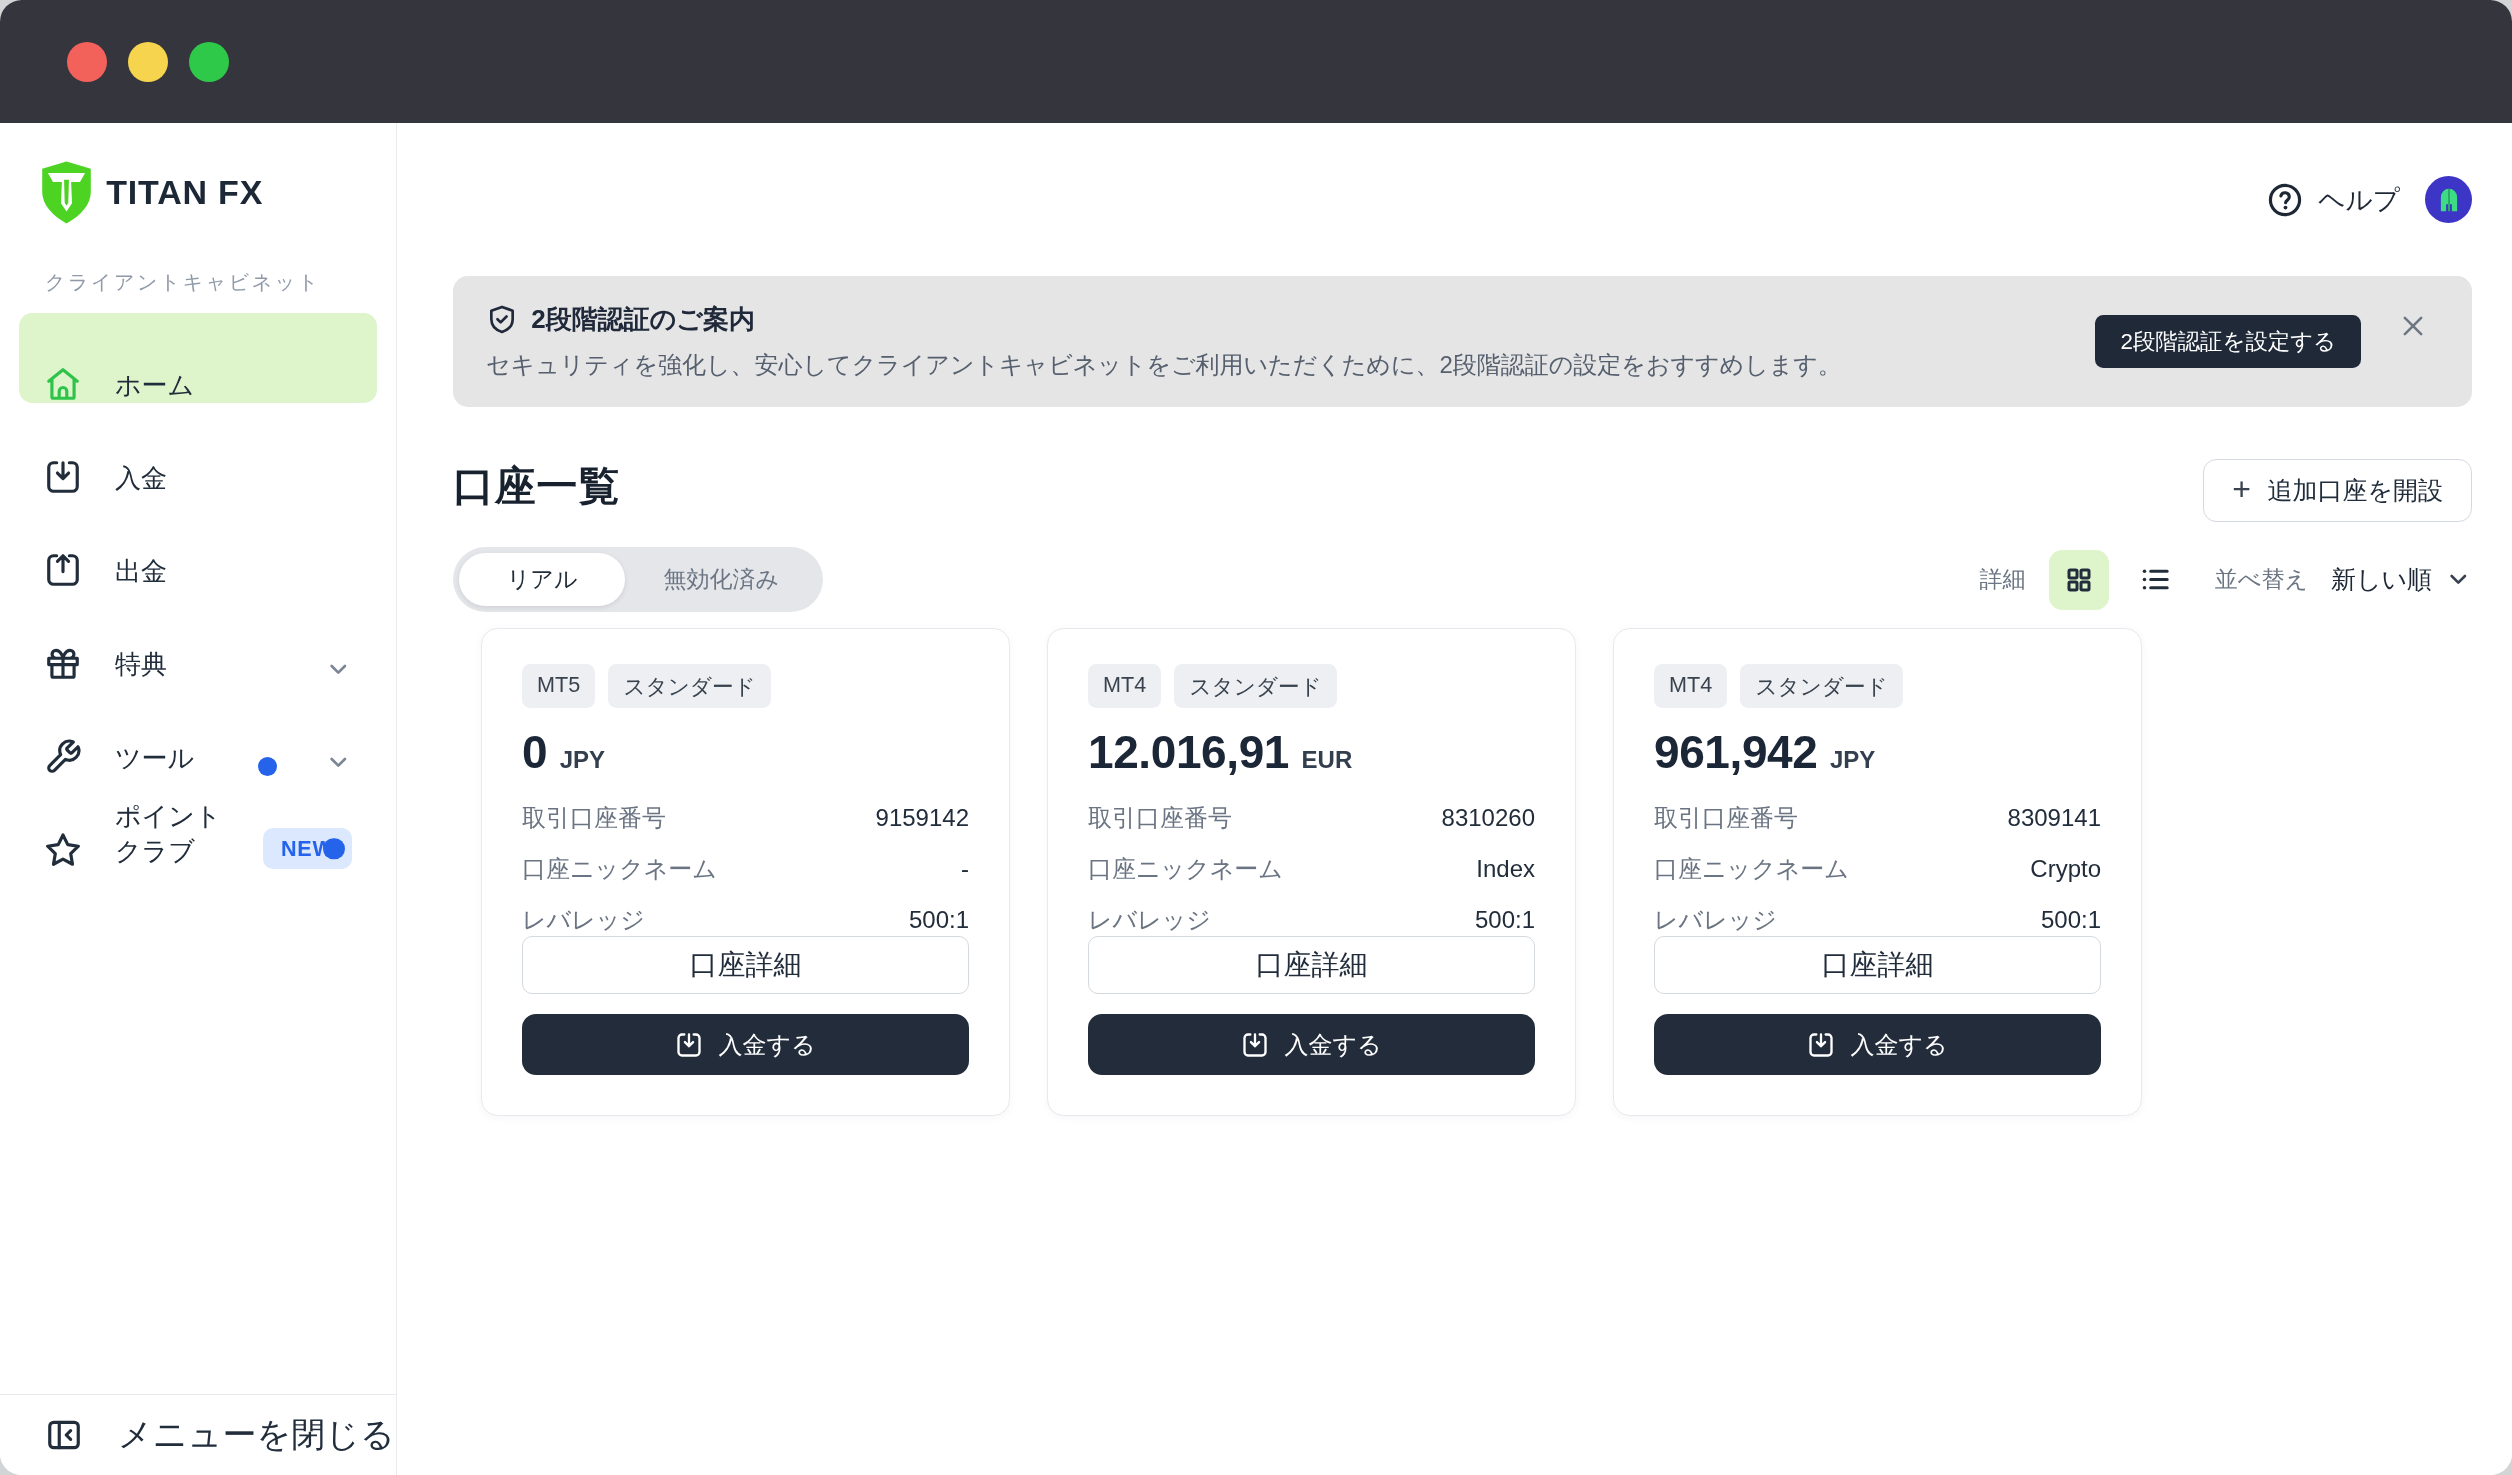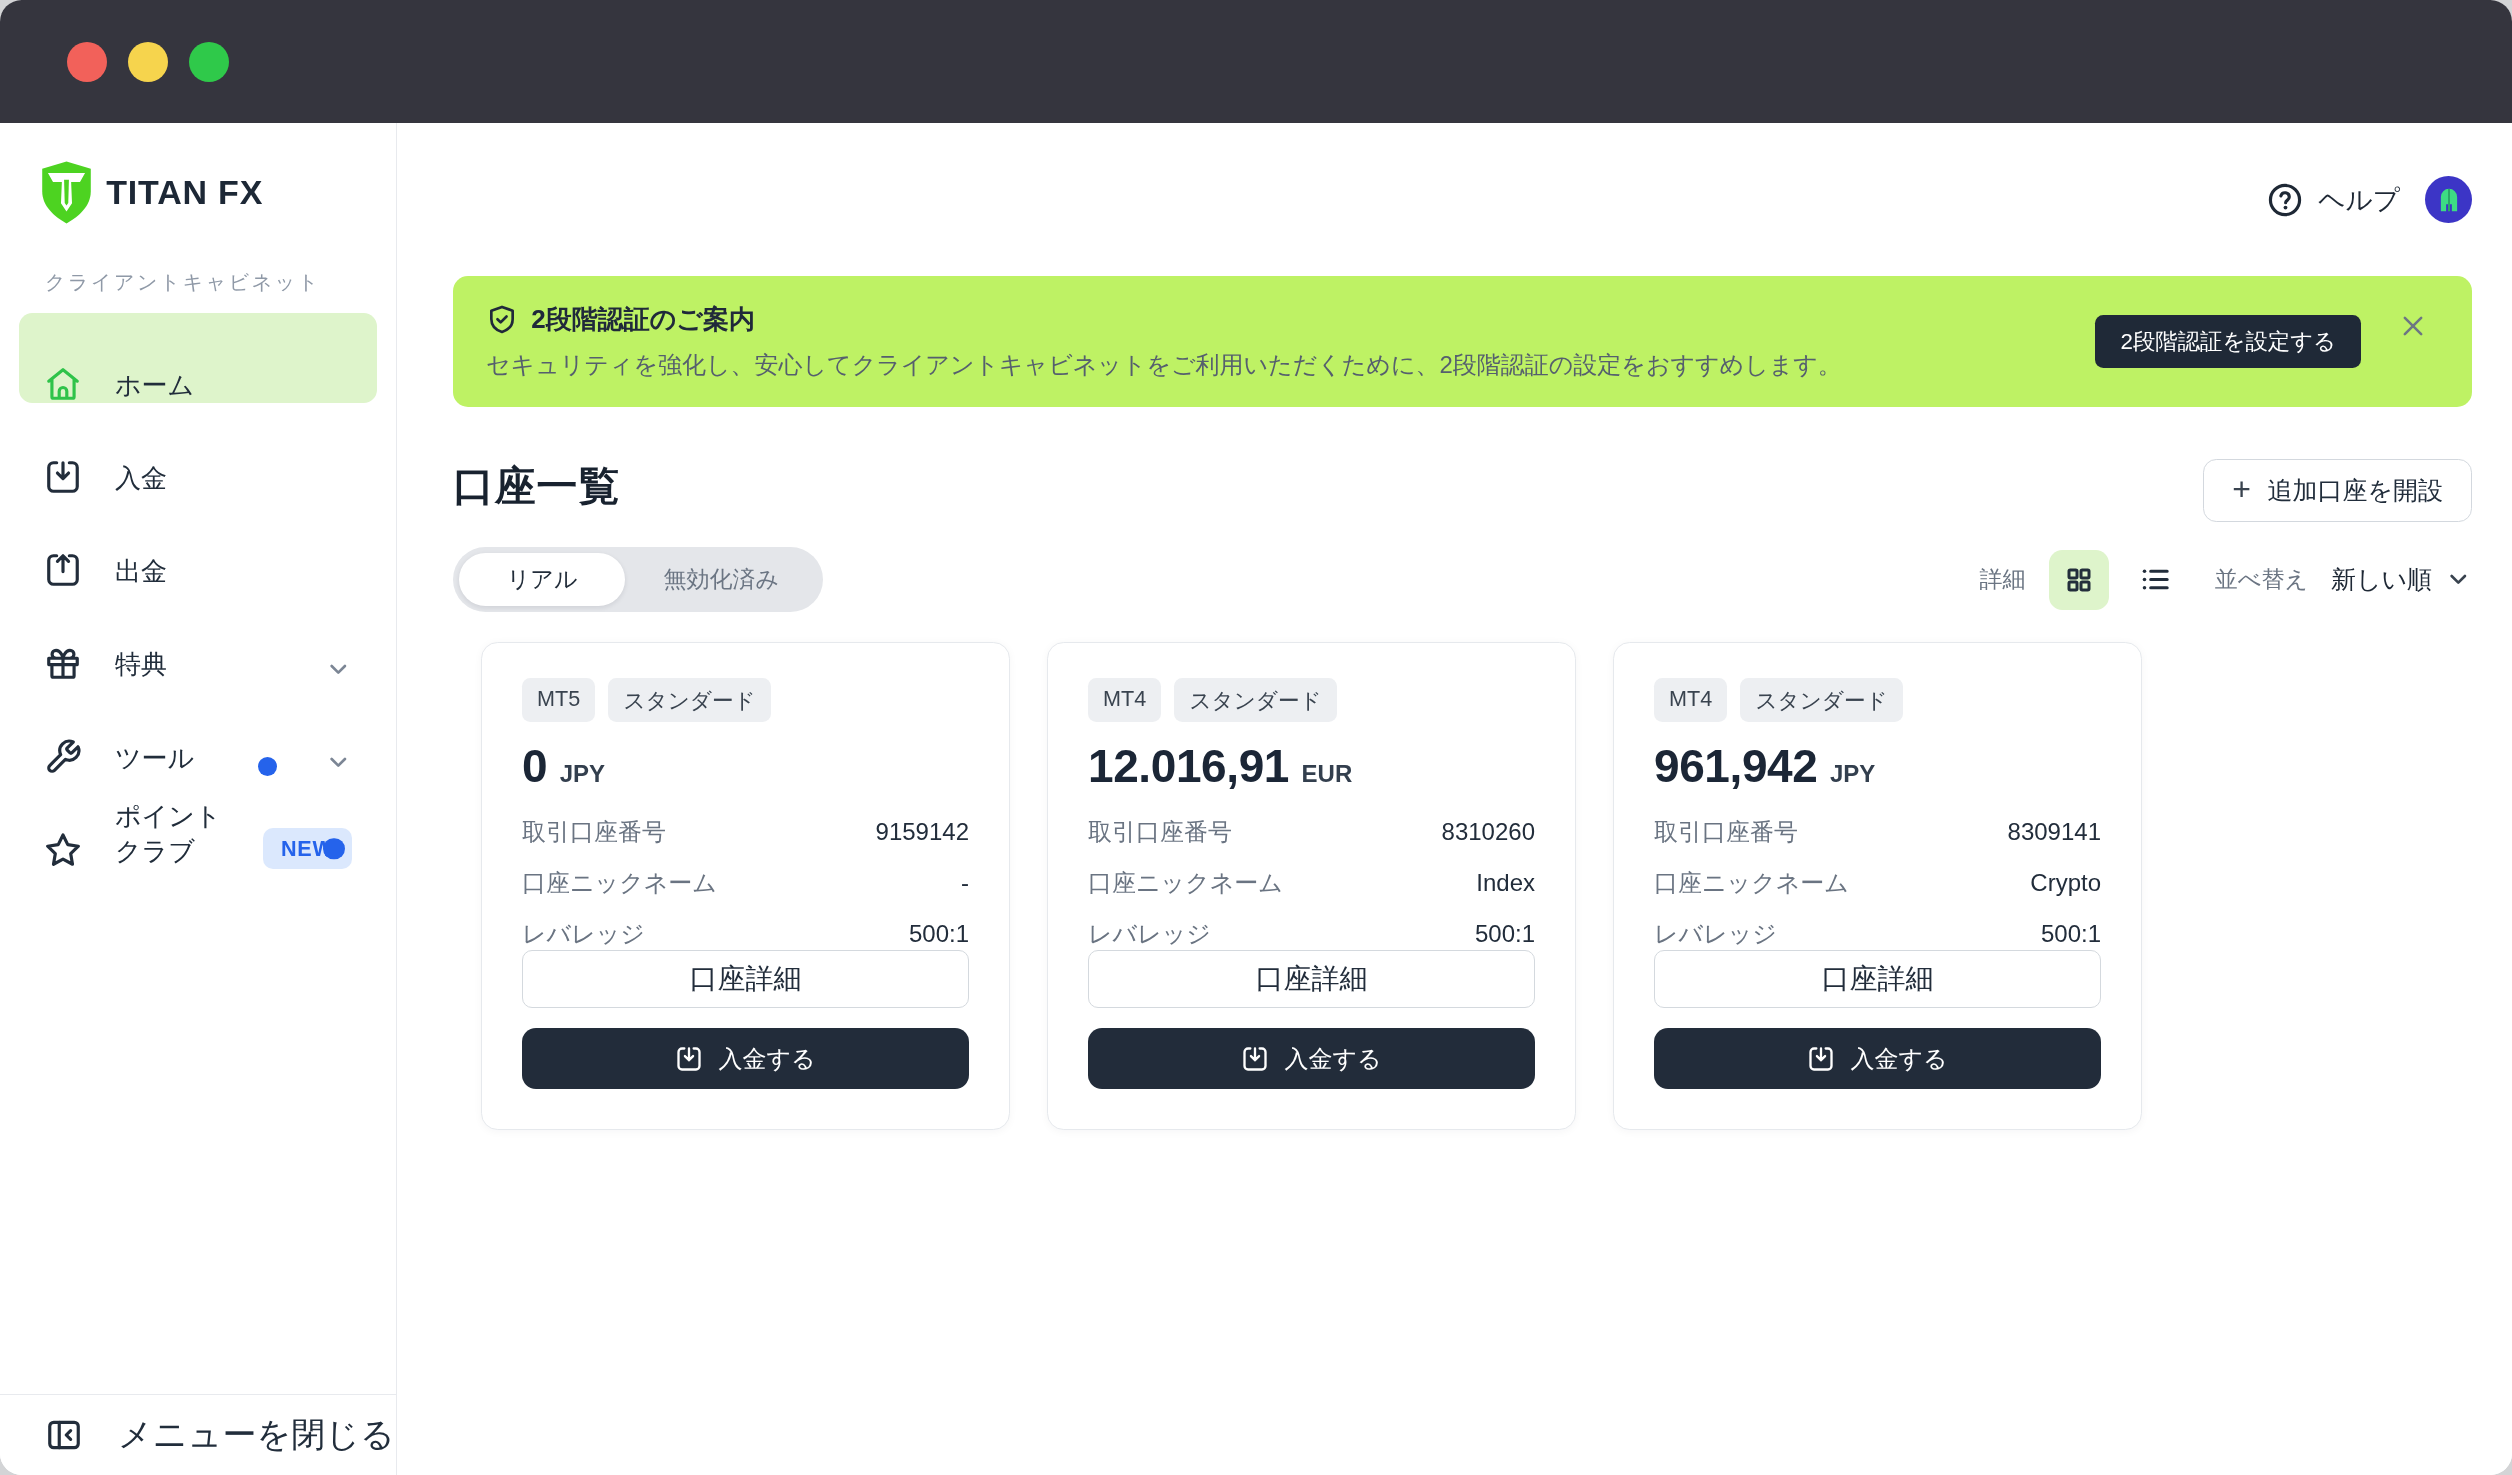--- a/index.html
+++ b/index.html
@@ -35,21 +35,21 @@
   .sidebar-footer .nav-ic { width:38px; height:38px; color:#222d3b; }
 
   
   .content { flex:1; display:flex; flex-direction:column; padding:0 40px 0 56px; background:#fff; min-width:0; }
   .topbar { height:153px; display:flex; align-items:center; justify-content:flex-end; gap:25px; }
   .help { display:flex; align-items:center; gap:14px; font-size:26.6px; color:#1e2835; cursor:pointer; }
   .help .q-ic { width:38px; height:38px; color:#1e2835; }
   .avatar { width:47px; height:47px; border-radius:50%; background:#3c35c6; display:grid; place-items:center; cursor:pointer; }
   .avatar svg { width:30px; height:30px; }
 
-  .banner { background:#bef264; border-radius:15px; min-height:131px; padding:25px 33px 25px 33px; display:flex; align-items:center; gap:25px; }
+  .banner { background:#e5e5e5; border-radius:15px; min-height:131px; padding:25px 33px 25px 33px; display:flex; align-items:center; gap:25px; }
   .banner-left { flex:1; min-width:0; }
   .banner-title-row { display:flex; align-items:center; gap:13.3px; }
   .banner-title-row .sh-ic { width:32px; height:32px; color:#20293a; }
   .banner-title { font-size:26px; font-weight:700; color:#20293a; }
   .banner-body { margin-top:11.6px; font-size:24px; color:#555f6e; }
   .banner-action { background:#1f2937; color:#fff; border:none; font-size:22.4px; height:53px; padding:0 25px; border-radius:8.3px; cursor:pointer; white-space:nowrap; font-family:inherit; }
   .banner-close { width:53px; height:53px; display:grid; place-items:center; align-self:flex-start; margin-top:-1.7px; cursor:pointer; color:#6d7683; }
   .banner-close svg { width:28px; height:28px; }
 
   .page-head { margin-top:52px; display:flex; align-items:flex-start; justify-content:space-between; }
@@ -64,21 +64,21 @@
   .toolbar { display:flex; align-items:center; gap:23px; }
   .tool-label { font-size:23px; color:#6b7583; }
   .grid-btn { width:60px; height:60px; border-radius:13.3px; background:#def4cb; display:grid; place-items:center; cursor:pointer; color:#222d3b; }
   .grid-btn svg { width:30px; height:30px; }
   .list-btn { width:47px; height:47px; display:grid; place-items:center; cursor:pointer; color:#222d3b; }
   .list-btn svg { width:33px; height:33px; }
   .sort-label { font-size:23px; color:#6b7583; margin-left:13.3px; }
   .sort-value { display:flex; align-items:center; gap:13.3px; font-size:25px; color:#1e2835; cursor:pointer; }
   .sort-value .chev { color:#39434f; }
 
-  .cards { margin-top:30px; display:flex; gap:37px;padding-left:28px; }
+  .cards { margin-top:16px; display:flex; gap:37px;padding-left:28px; }
   .card { width:529px; height:488px; border:1.7px solid #e6e9ed; border-radius:16.6px; background:#fff; padding:35px 40px 40px; box-shadow:0 1.7px 8.3px rgba(16,24,40,.04); display:flex; flex-direction:column; }
   .badges { display:flex; gap:13.3px; }
   .badge { background:#edeff2; border-radius:8.3px; padding:7.5px 15px; font-size:21.6px; color:#39434f; }
   .balance { margin-top:16.6px; display:flex; align-items:baseline; gap:12.5px; }
   .balance .num { font-size:46px; font-weight:800; color:#1b2636; letter-spacing:-0.4px; }
   .balance .cur { font-size:24px; font-weight:800; color:#333f4e; }
   .rows { margin-top:23px; display:flex; flex-direction:column; gap:19px; }
   .row { display:flex; justify-content:space-between; align-items:center; font-size:24px; }
   .row .lab { color:#6a7482; }
   .row .val { color:#222d3b; }

